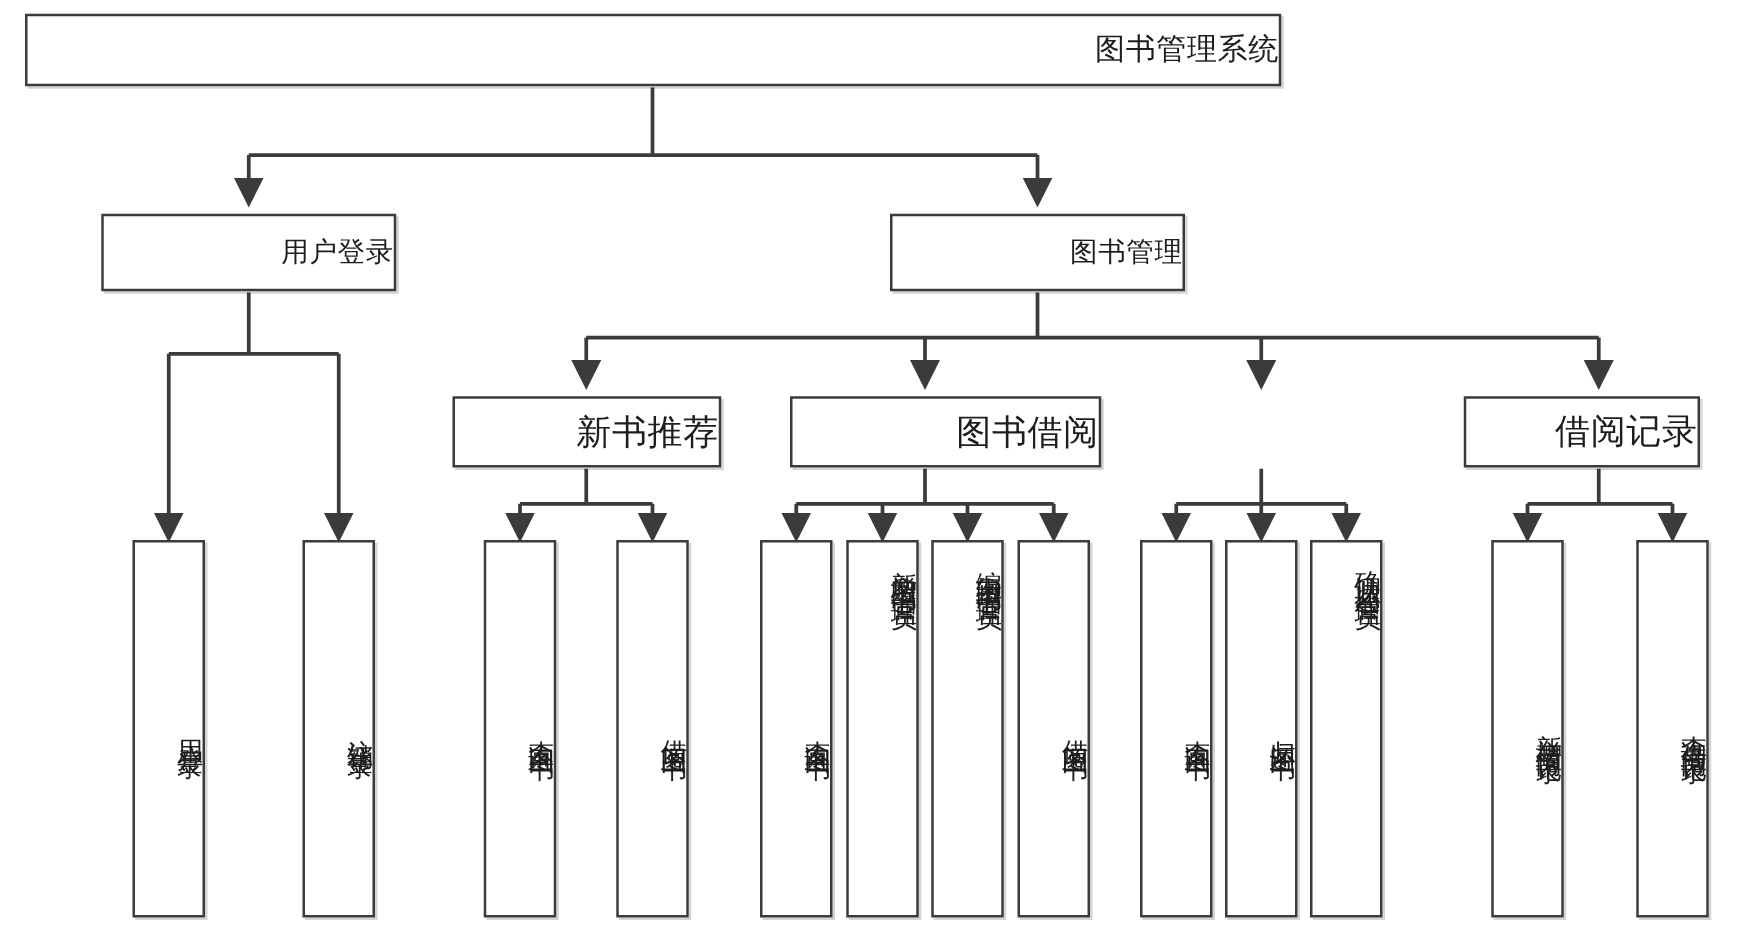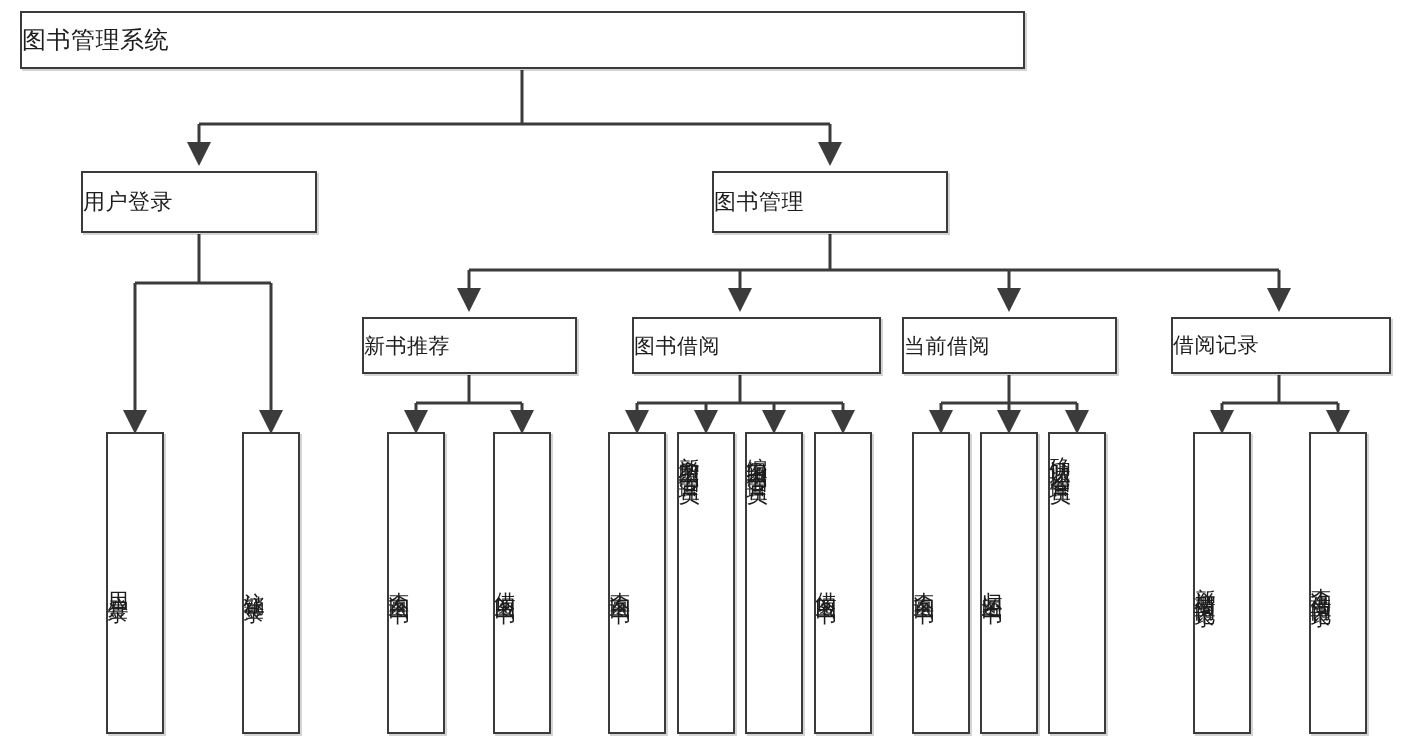--- a/index.html
+++ b/index.html
@@ -26,33 +26,33 @@
     width: 1405px;
     height: 747px;
   }
   .node-box {
     position: absolute;
     box-sizing: border-box;
     border: 2px solid #3b3b3b;
     background: #ffffff;
     display: flex;
     align-items: center;
-    justify-content: flex-start;
+    justify-content: flex-end;
     box-shadow: 2px 2px 0 rgba(0,0,0,0.17);
   }
   .node-label {
     color: #1d1d1d;
     text-align: center;
     line-height: 1.12;
     letter-spacing: 0.5px;
     white-space: pre;
   }
   .node-root .node-label { font-size: 24px; }
   .node-l2 .node-label  { font-size: 22px; }
-  .node-l3 .node-label  { font-size: 21px; }
+  .node-l3 .node-label  { font-size: 28px; }
   .node-leaf {
     align-items: flex-start;
     padding-top: 6px;
   }
   .node-leaf .node-label {
     font-size: 21px;
     writing-mode: vertical-rl;
     text-orientation: upright;
     line-height: 1.0;
     letter-spacing: 4px;
@@ -142,24 +142,21 @@
   <div class="node-box node-l2" style="left:712px; top:171px; width:236px; height:62px;">
     <span class="node-label">图书管理</span>
   </div>
 
   <div class="node-box node-l3" style="left:362px; top:317px; width:215px; height:57px;">
     <span class="node-label">新书推荐</span>
   </div>
   <div class="node-box node-l3" style="left:632px; top:317px; width:249px; height:57px;">
     <span class="node-label">图书借阅</span>
   </div>
-  <div class="node-box node-l3" style="left:902px; top:317px; width:215px; height:57px;">
-    <span class="node-label">当前借阅</span>
-  </div>
-  <div class="node-box node-l3" style="left:1171px; top:317px; width:220px; height:57px;font-family:Liberation Serif, serif;">
+  <div class="node-box node-l3" style="left:1171px; top:317px; width:189px; height:57px;font-family:Liberation Serif, serif;">
     <span class="node-label">借阅记录</span>
   </div>
 
   <div class="node-box node-leaf leaf-centered" style="left:106px; top:432px; width:58px; height:302px;">
     <span class="node-label">用户登录</span>
   </div>
   <div class="node-box node-leaf leaf-centered" style="left:242px; top:432px; width:58px; height:302px;">
     <span class="node-label">注销登录</span>
   </div>
 

